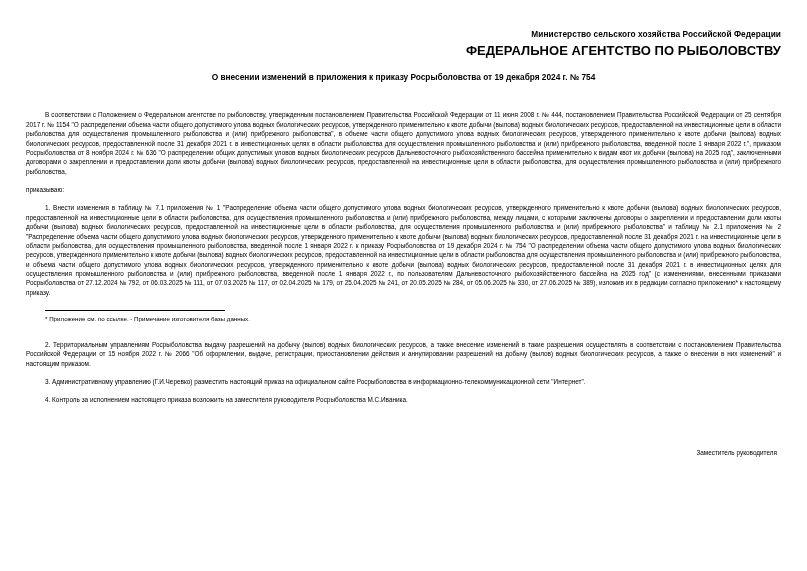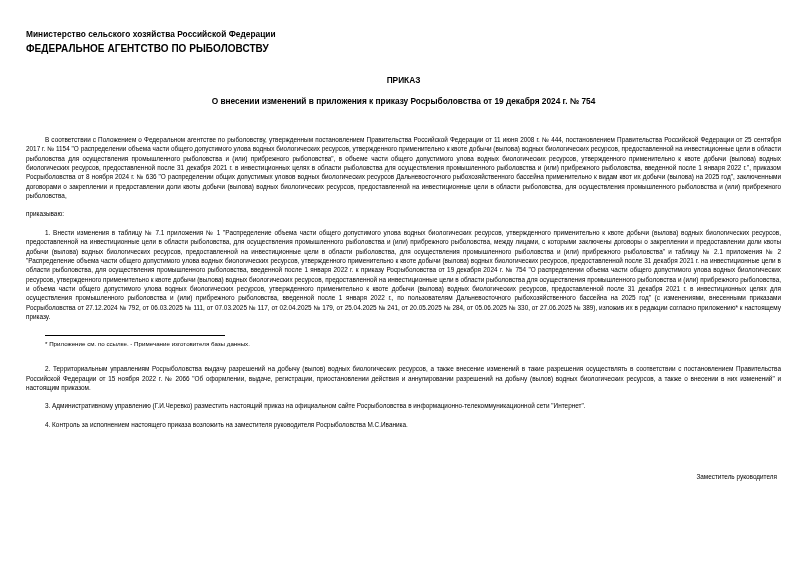--- a/index.html
+++ b/index.html
@@ -16,30 +16,30 @@
   }
   .page {
     width: 807px;
     min-height: 571px;
     box-sizing: border-box;
     padding: 28px 26px 20px 26px;
     background: #ffffff;
     position: relative;
   }
   .head {
-    text-align: left;
+    text-align: right;
   }
   .head .ministry {
     font-size: 8.3px;
     font-weight: bold;
     line-height: 1.55;
     letter-spacing: 0.05px;
   }
   .head .agency {
-    font-size: 10px;
+    font-size: 13px;
     font-weight: bold;
     line-height: 1.55;
     letter-spacing: 0.05px;
   }
   .doctype {
     text-align: center;
     font-size: 8.3px;
     font-weight: bold;
     margin-top: 19px;
   }
@@ -96,21 +96,20 @@
 </head>
 <body>
 
 <div class="page">
 
   <div class="head">
     <div class="ministry">Министерство сельского хозяйства Российской Федерации</div>
     <div class="agency">ФЕДЕРАЛЬНОЕ АГЕНТСТВО ПО РЫБОЛОВСТВУ</div>
   </div>
 
-  <div class="doctype">ПРИКАЗ</div>
 
 
   <div class="doctitle">О внесении изменений в приложения к приказу Росрыболовства от 19 декабря 2024 г. № 754</div>
 
   <div class="body">
 
     <p class="para indent">В соответствии с Положением о Федеральном агентстве по рыболовству, утвержденным постановлением Правительства Российской Федерации от 11 июня 2008 г. № 444, постановлением Правительства Российской Федерации от 25 сентября 2017 г. № 1154 "О распределении объема части общего допустимого улова водных биологических ресурсов, утвержденного применительно к квоте добычи (вылова) водных биологических ресурсов, предоставленной на инвестиционные цели в области рыболовства для осуществления промышленного рыболовства и (или) прибрежного рыболовства", в объеме части общего допустимого улова водных биологических ресурсов, утвержденного применительно к квоте добычи (вылова) водных биологических ресурсов, предоставленной после 31 декабря 2021 г. в инвестиционных целях в области рыболовства для осуществления промышленного рыболовства и (или) прибрежного рыболовства, введенной после 1 января 2022 г.", приказом Росрыболовства от 8 ноября 2024 г. № 636 "О распределении общих допустимых уловов водных биологических ресурсов Дальневосточного рыбохозяйственного бассейна применительно к видам квот их добычи (вылова) на 2025 год", заключенными договорами о закреплении и предоставлении доли квоты добычи (вылова) водных биологических ресурсов, предоставленной на инвестиционные цели в области рыболовства, для осуществления промышленного рыболовства и (или) прибрежного рыболовства,</p>
 
     <p class="para">приказываю:</p>
 

